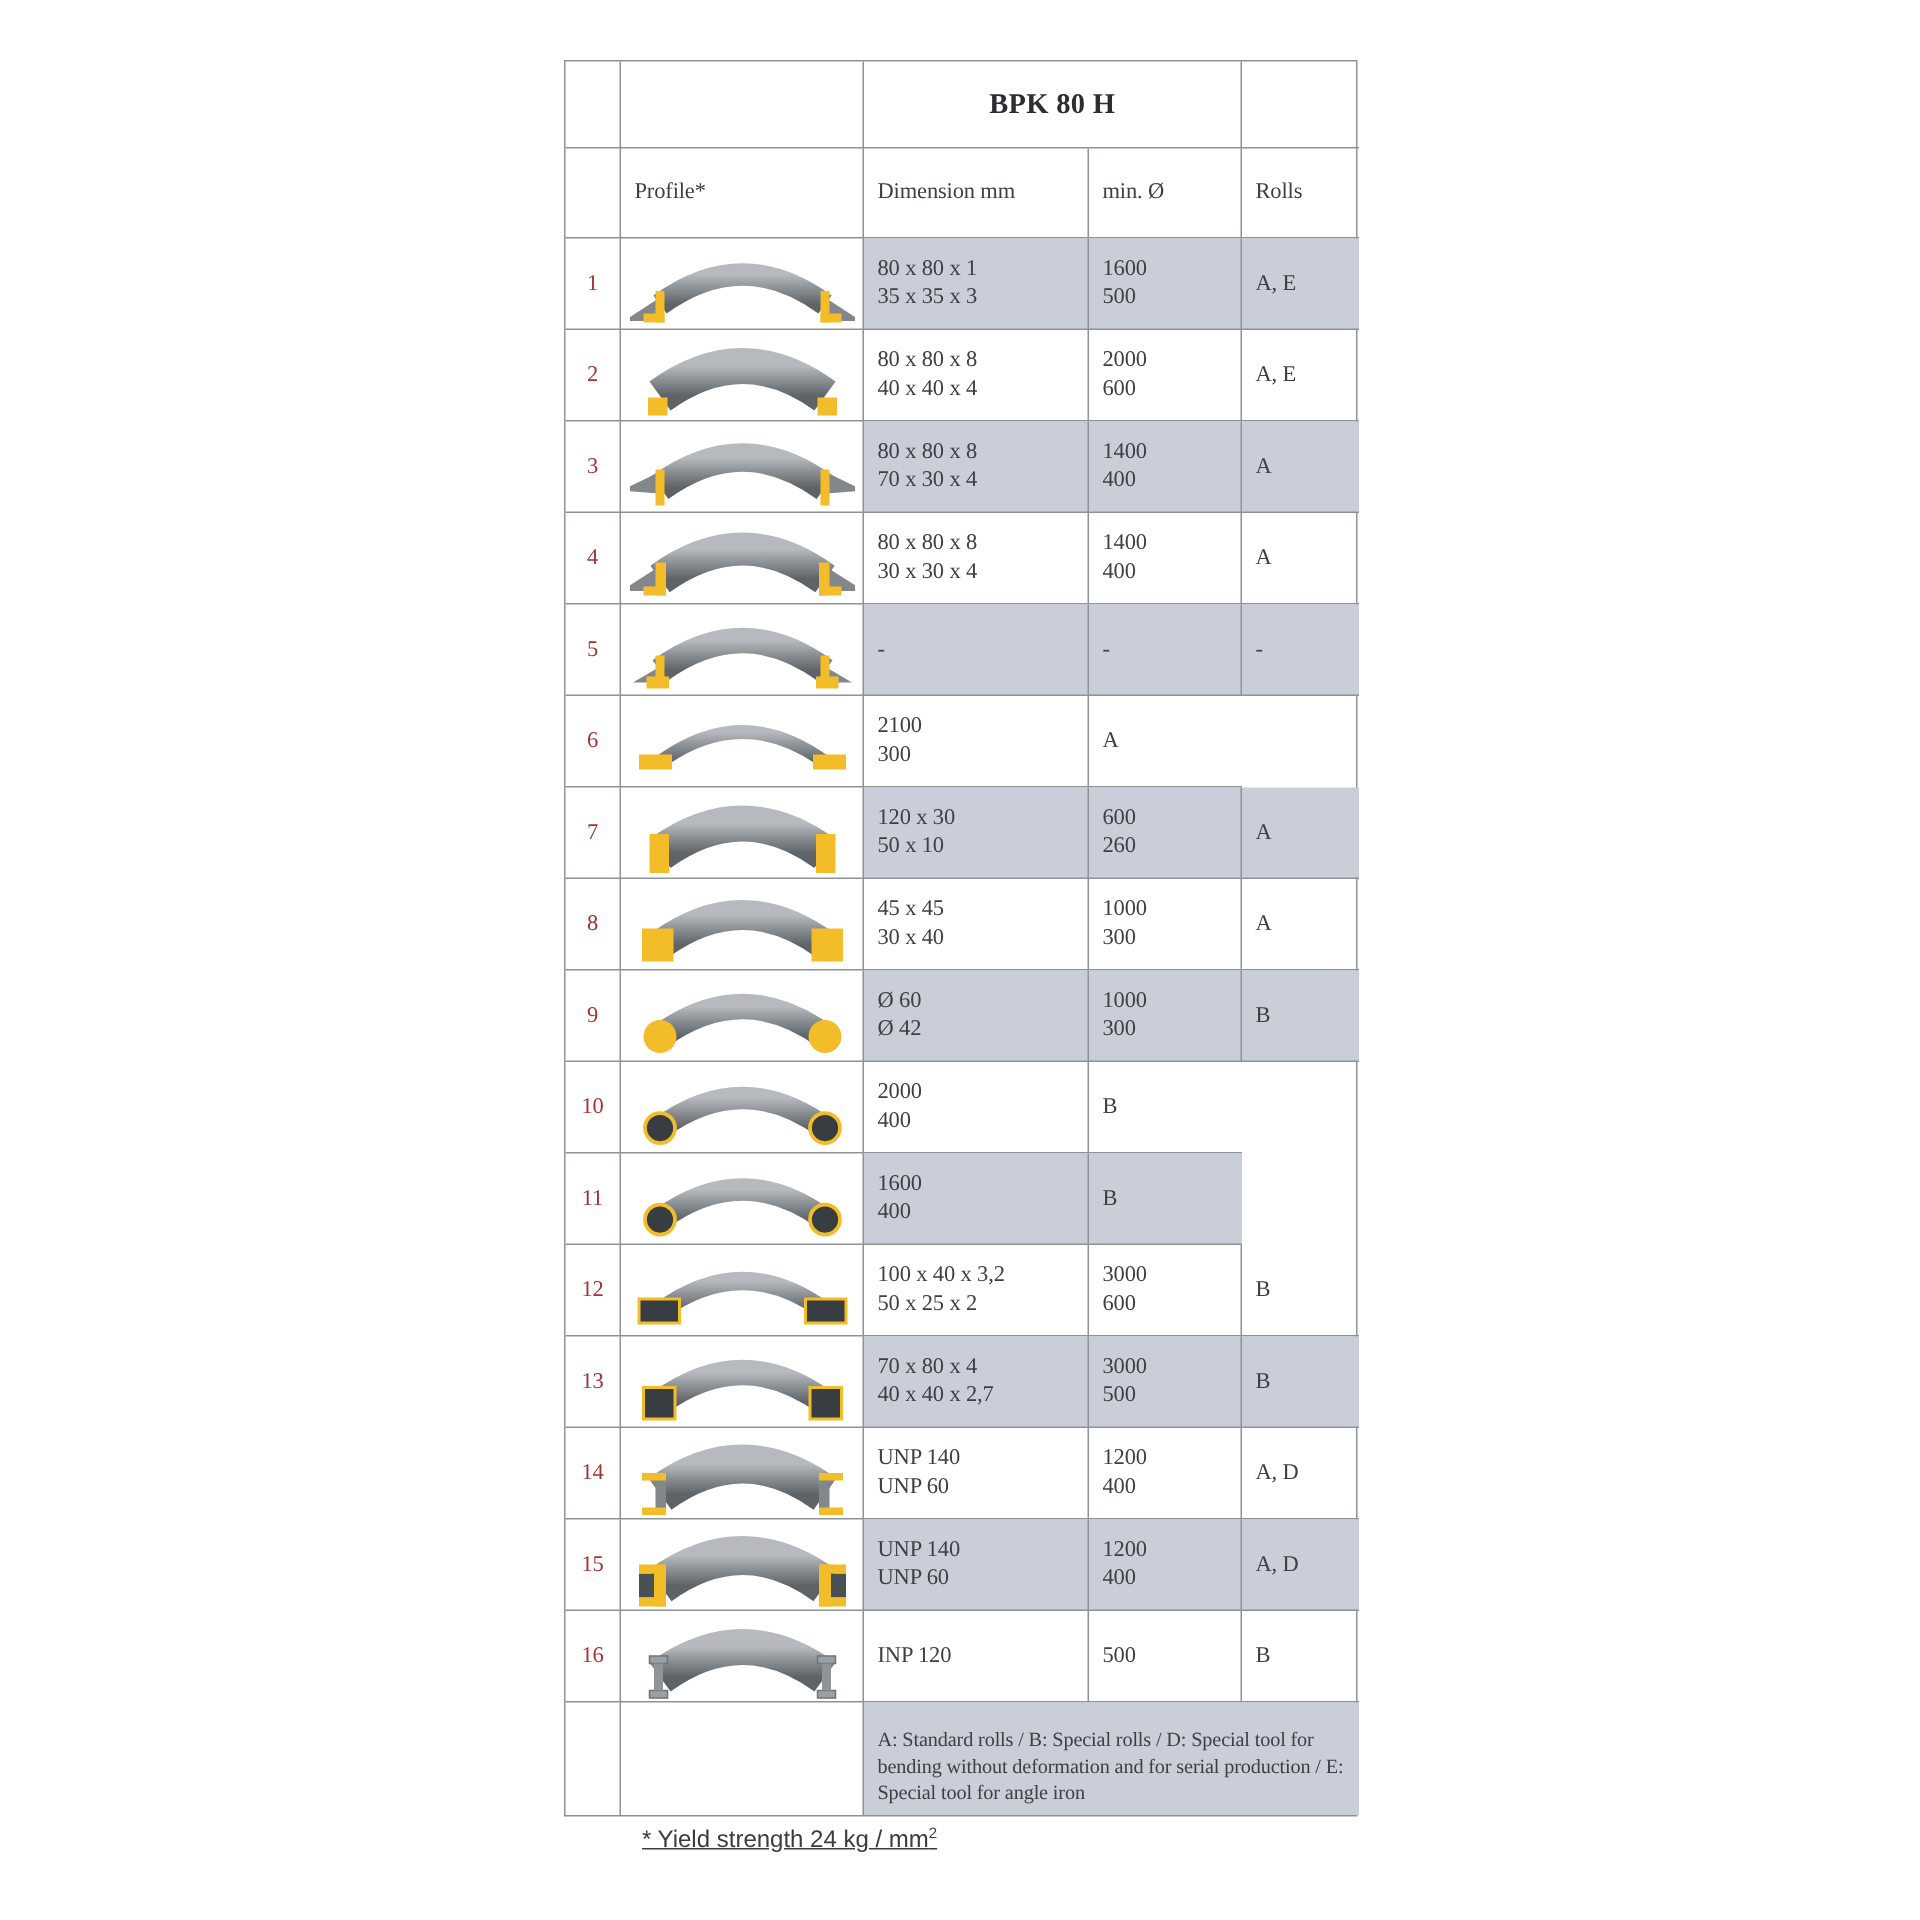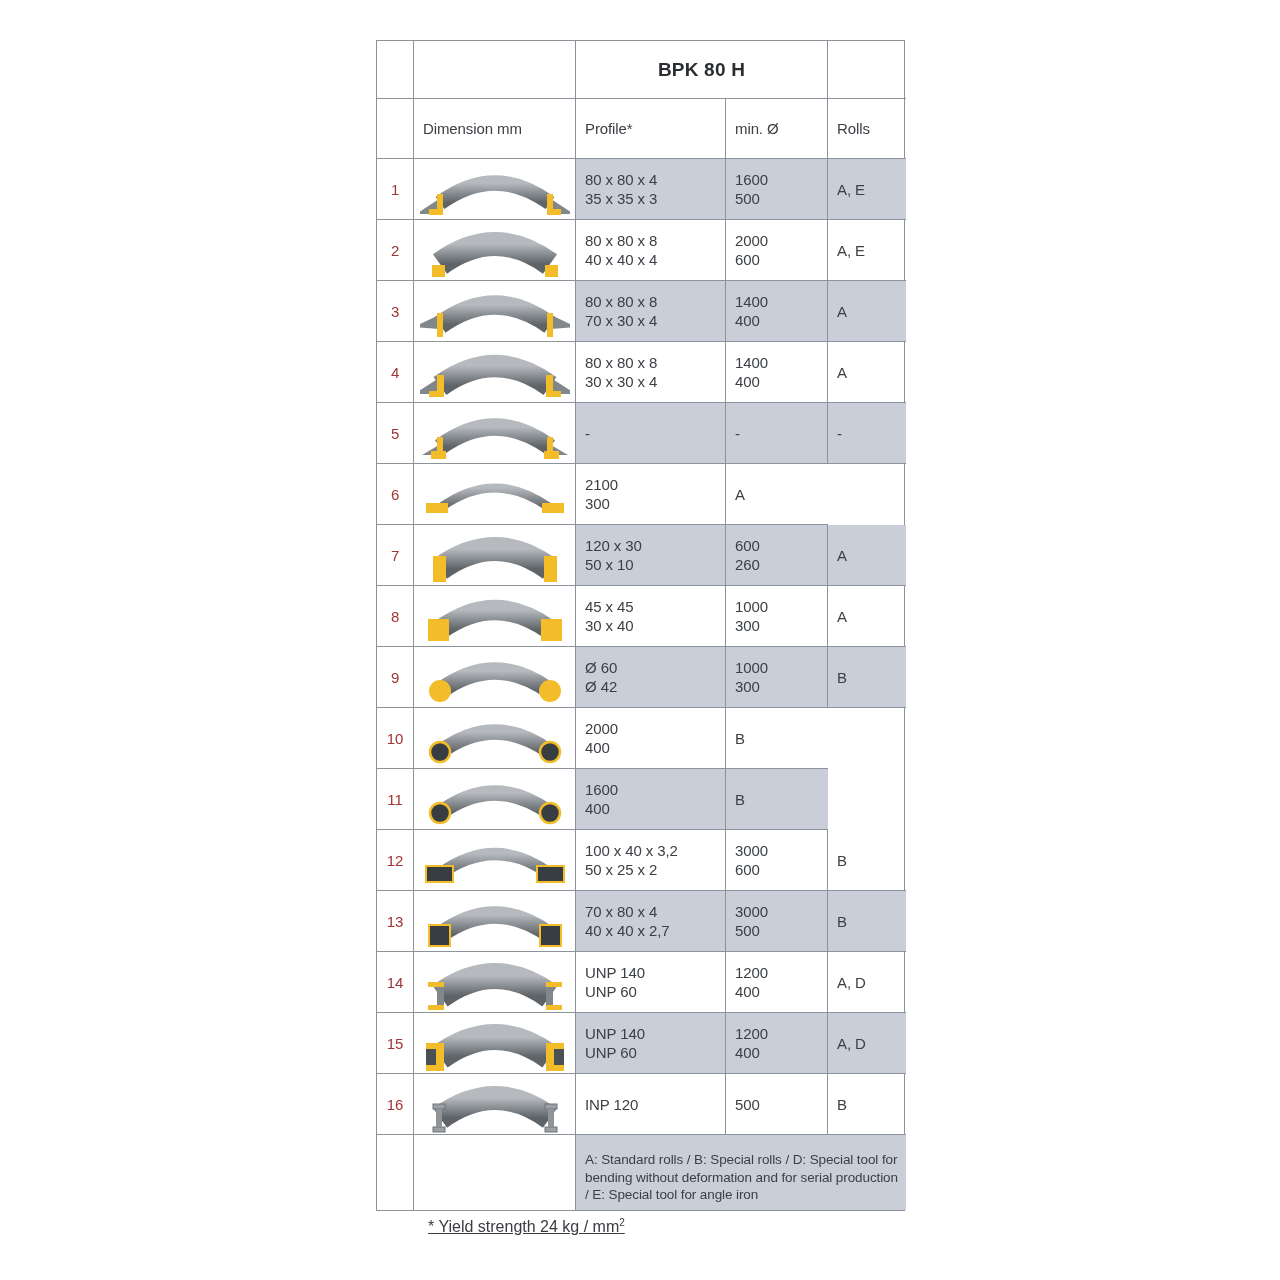--- a/index.html
+++ b/index.html
@@ -1,20 +1,20 @@
 <!DOCTYPE html>
 <html><head>
 <meta charset="utf-8">
 <style>
   html,body{margin:0;padding:0;background:#ffffff;}
   .page{position:relative;width:1280px;height:1280px;background:#ffffff;
         font-family:"Liberation Sans",sans-serif;color:#3c4045;overflow:hidden;}
   .tbl{position:absolute;left:376px;top:40px;width:529px;
        border:1px solid #8d939a;box-sizing:border-box;}
-  .row{display:grid;grid-template-columns:37px 162px 150px 102px 78px;box-sizing:border-box;}
+  .row{display:grid;grid-template-columns:37px 162px 150px 102px 78px;box-sizing:border-box;font-family:Liberation Serif, serif;}
   .cell{border-right:1px solid #8d939a;border-bottom:1px solid #8d939a;
         box-sizing:border-box;display:flex;flex-direction:column;justify-content:center;
         font-size:15px;line-height:19px;letter-spacing:-0.1px;color:#3c4045;
         padding-left:9px;overflow:hidden;}
   .row .cell:last-child{border-right:none;}
   .row:last-child .cell{border-bottom:none;}
   .h1 .cell{height:58px;}
   .h2 .cell{height:60px;}
   .data-row .cell{height:61px;}
   .footer-row .cell{height:75px;}
@@ -37,22 +37,22 @@
 
     <div class="row h1">
       <div class="cell c-num"></div>
       <div class="cell c-profile"></div>
       <div class="cell title-cell">BPK 80 H</div>
       <div class="cell"></div>
     </div>
 
     <div class="row h2">
       <div class="cell c-num"></div>
+      <div class="cell">Profile*</div>
       <div class="cell">Dimension mm</div>
-      <div class="cell">Profile*</div>
       <div class="cell">min. Ø</div>
       <div class="cell">Rolls</div>
     </div>
 
     <div class="row data-row">
     <div class="cell c-num">1</div>
     <div class="cell c-profile">
           <svg width="150" height="58" viewBox="0 0 150 58" xmlns="http://www.w3.org/2000/svg">
     <defs>
               <linearGradient id="grad0" x1="0" y1="0" x2="0" y2="1">
@@ -68,21 +68,21 @@
               <rect x="-3" y="6" width="14" height="6" fill="#f3bd2a"></rect>
             </g>
     <g transform="translate(130,43)">
               <polygon points="1,-4 24,11 1,11" fill="#82878c"></polygon>
               <rect x="-3" y="-9" width="6" height="21" fill="#f3bd2a"></rect>
               <rect x="-3" y="6" width="14" height="6" fill="#f3bd2a"></rect>
             </g>
   </svg>
         </div>
     <div class="cell c-dim shaded">
-          <span class="line">80 x 80 x 4</span>
+          <span class="line">80 x 80 x 1</span>
           <span class="line">35 x 35 x 3</span>
         </div>
     <div class="cell c-min shaded">
           <span class="line">1600</span>
           <span class="line">500</span>
         </div>
     <div class="cell c-rolls shaded">A, E</div>
   </div>
       <div class="row data-row">
     <div class="cell c-num">2</div>

